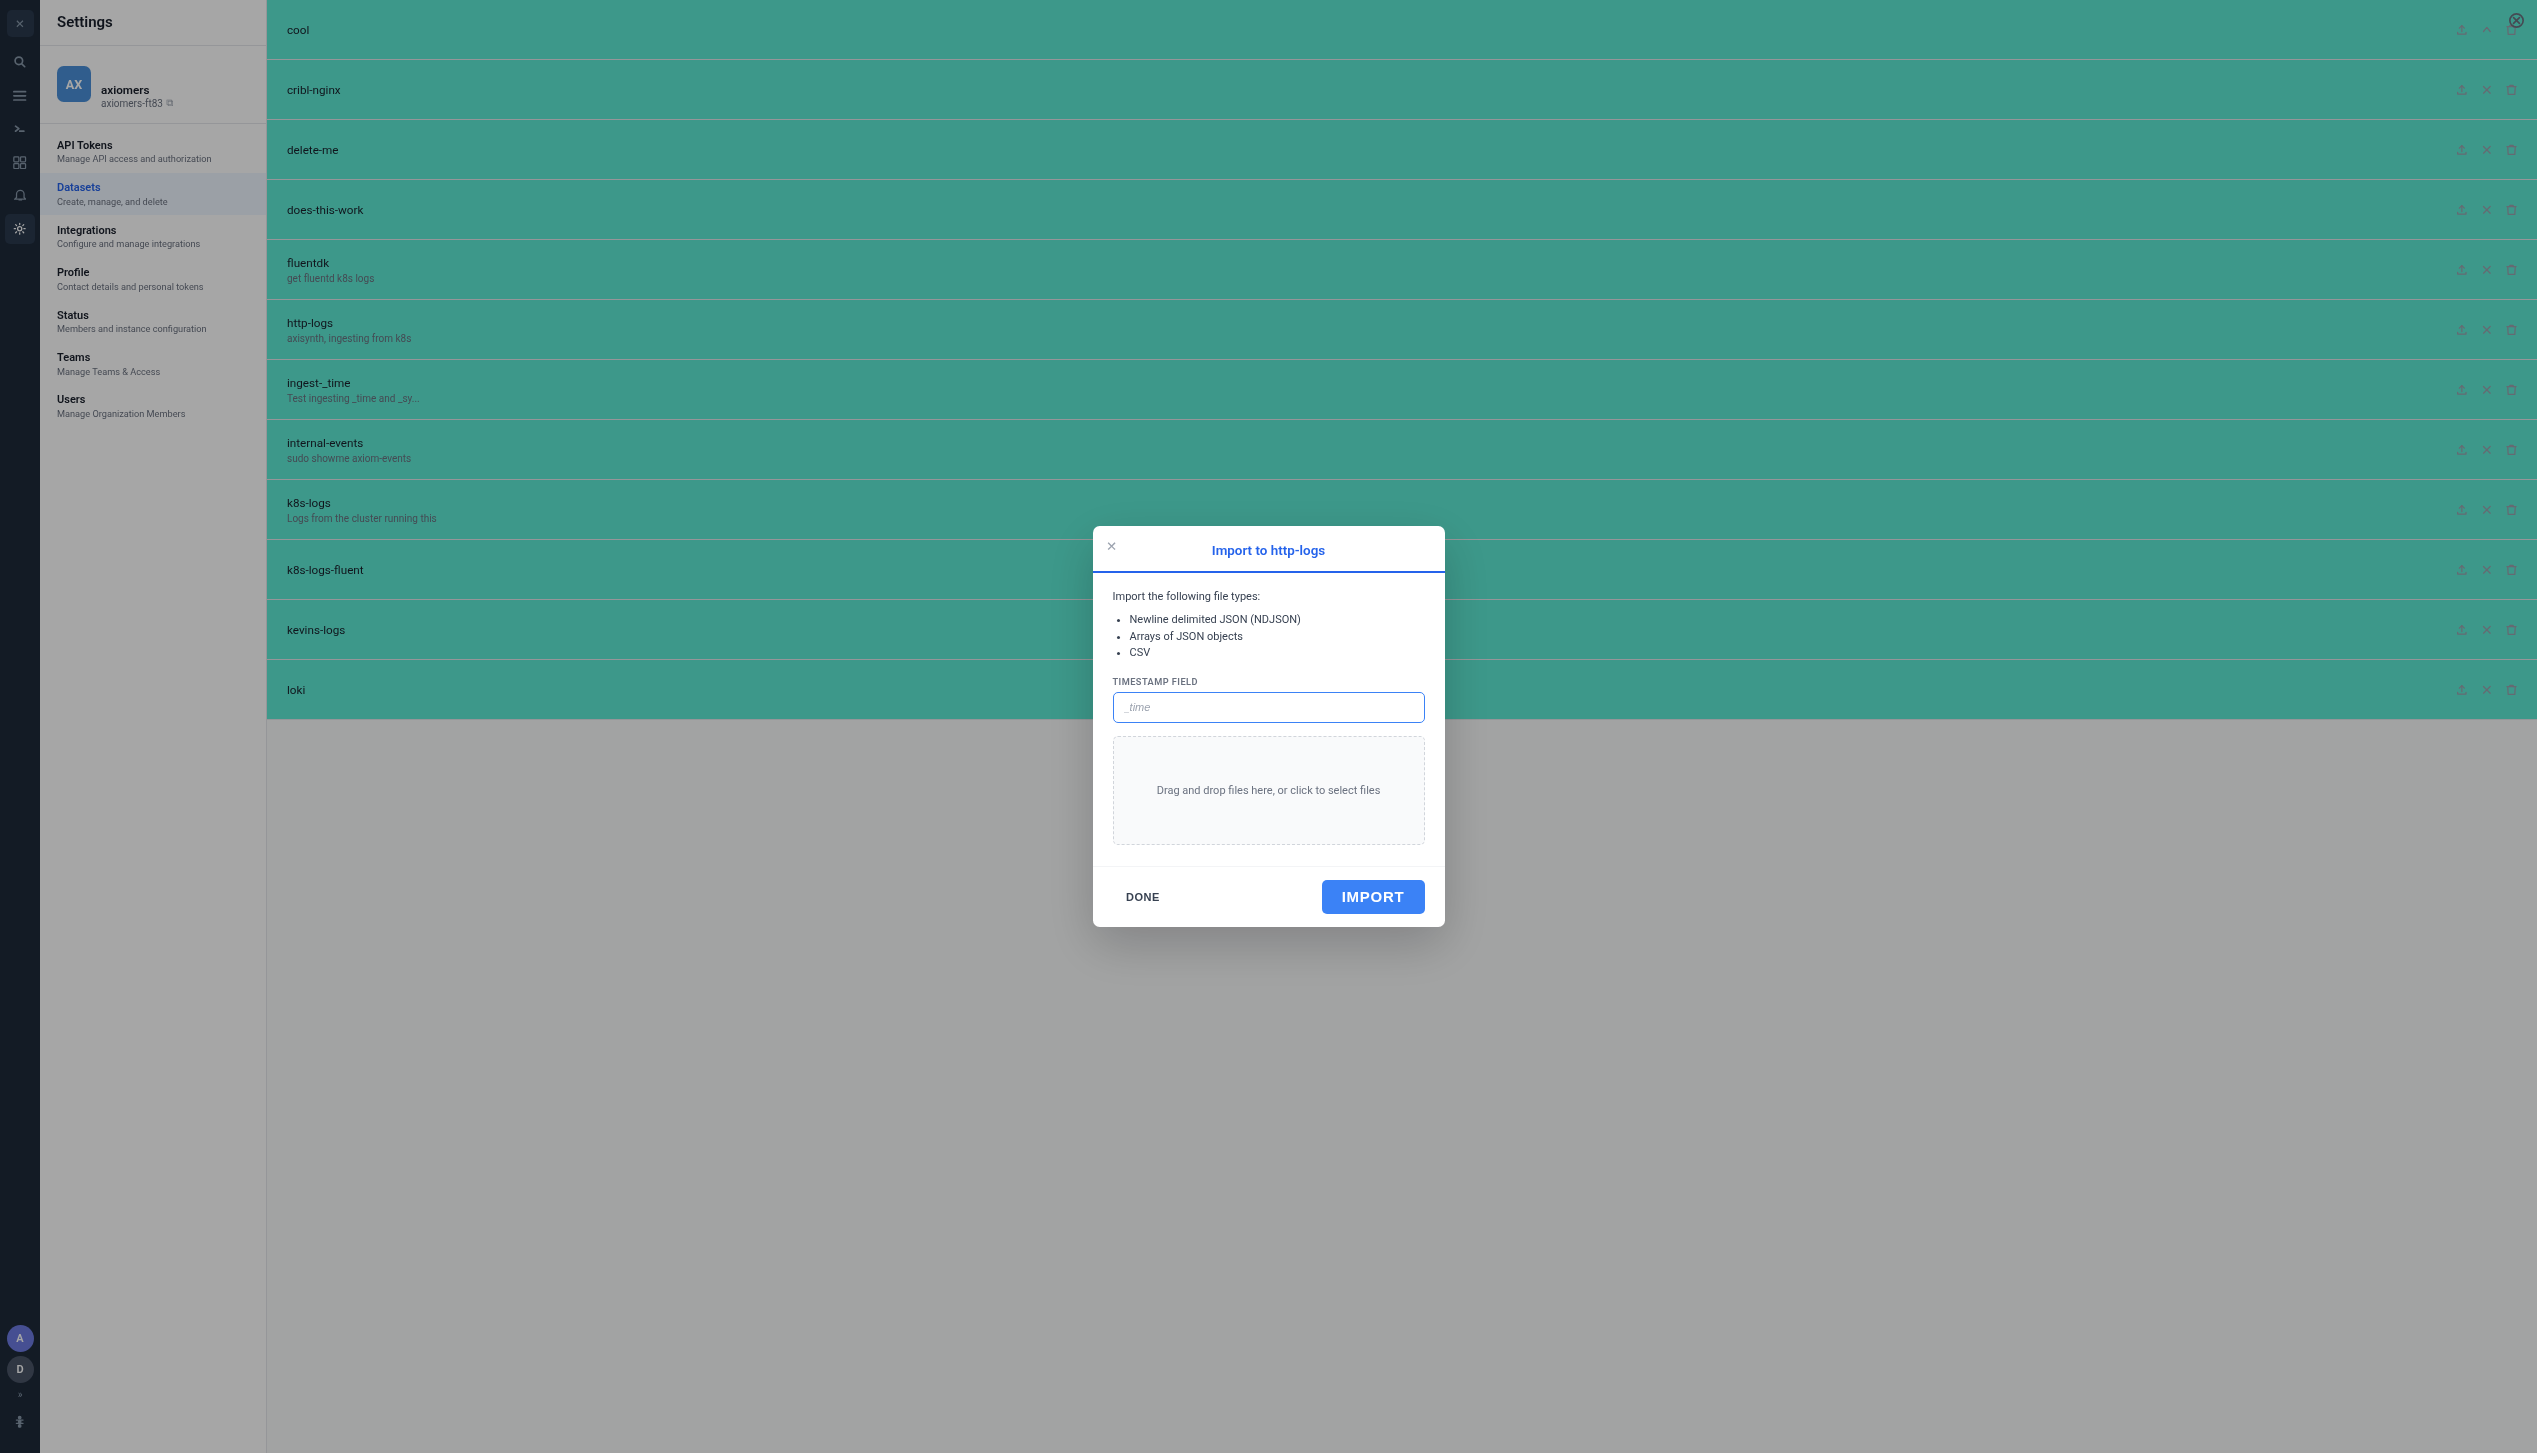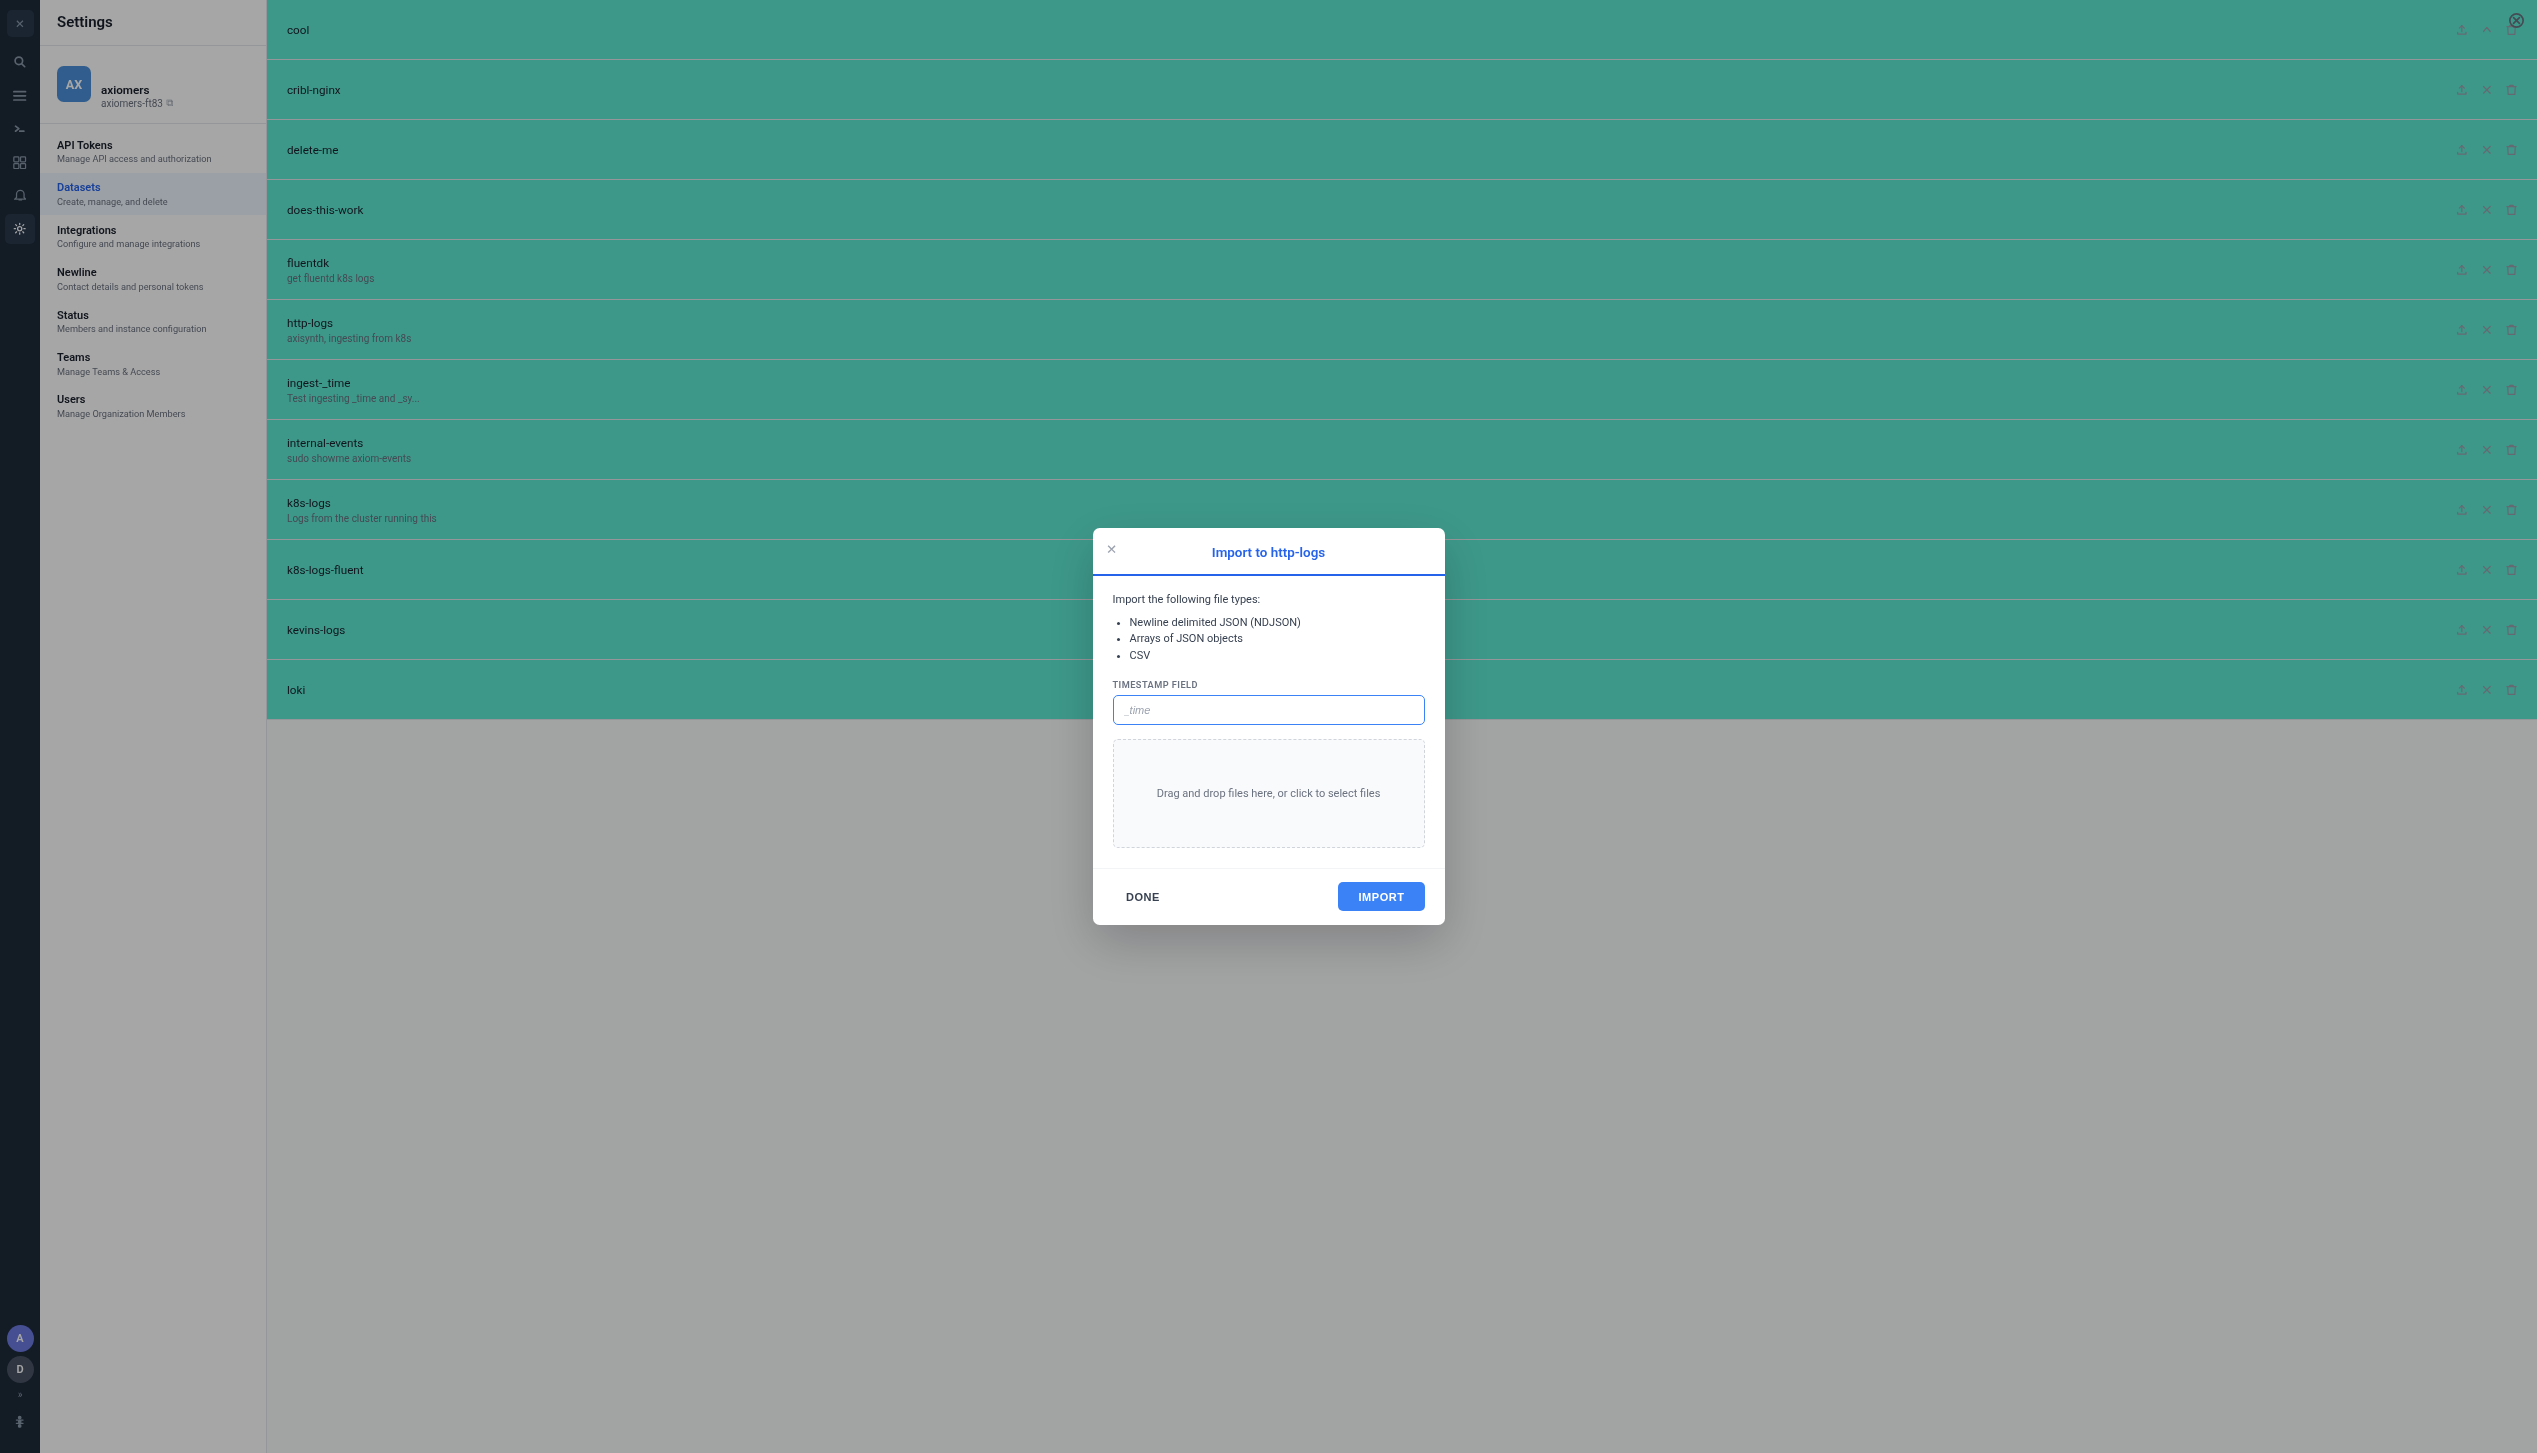--- a/index.html
+++ b/index.html
@@ -283,21 +283,21 @@
       cursor: pointer;
       padding: 6.7px 13.4px;
       letter-spacing: 0.05em;
     }
     .btn-import {
       background: #3b82f6;
       color: #fff;
       border: none;
       padding: 8.4px 20px;
       border-radius: 5px;
-      font-size: 11px;
+      font-size: 15px;
       font-weight: 600;
       cursor: pointer;
       letter-spacing: 0.05em;
     }
   </style>
 </head>
 <body>
 
 <div class="icon-bar">
   <div class="icon-bar-top">
@@ -383,21 +383,21 @@
     </div>
     <div class="nav-item active">
       <div class="nav-item-title">Datasets</div>
       <div class="nav-item-sub">Create, manage, and delete</div>
     </div>
     <div class="nav-item">
       <div class="nav-item-title">Integrations</div>
       <div class="nav-item-sub">Configure and manage integrations</div>
     </div>
     <div class="nav-item">
-      <div class="nav-item-title">Newline</div>
+      <div class="nav-item-title">Profile</div>
       <div class="nav-item-sub">Contact details and personal tokens</div>
     </div>
     <div class="nav-item">
       <div class="nav-item-title">Status</div>
       <div class="nav-item-sub">Members and instance configuration</div>
     </div>
     <div class="nav-item">
       <div class="nav-item-title">Teams</div>
       <div class="nav-item-sub">Manage Teams &amp; Access</div>
     </div>

